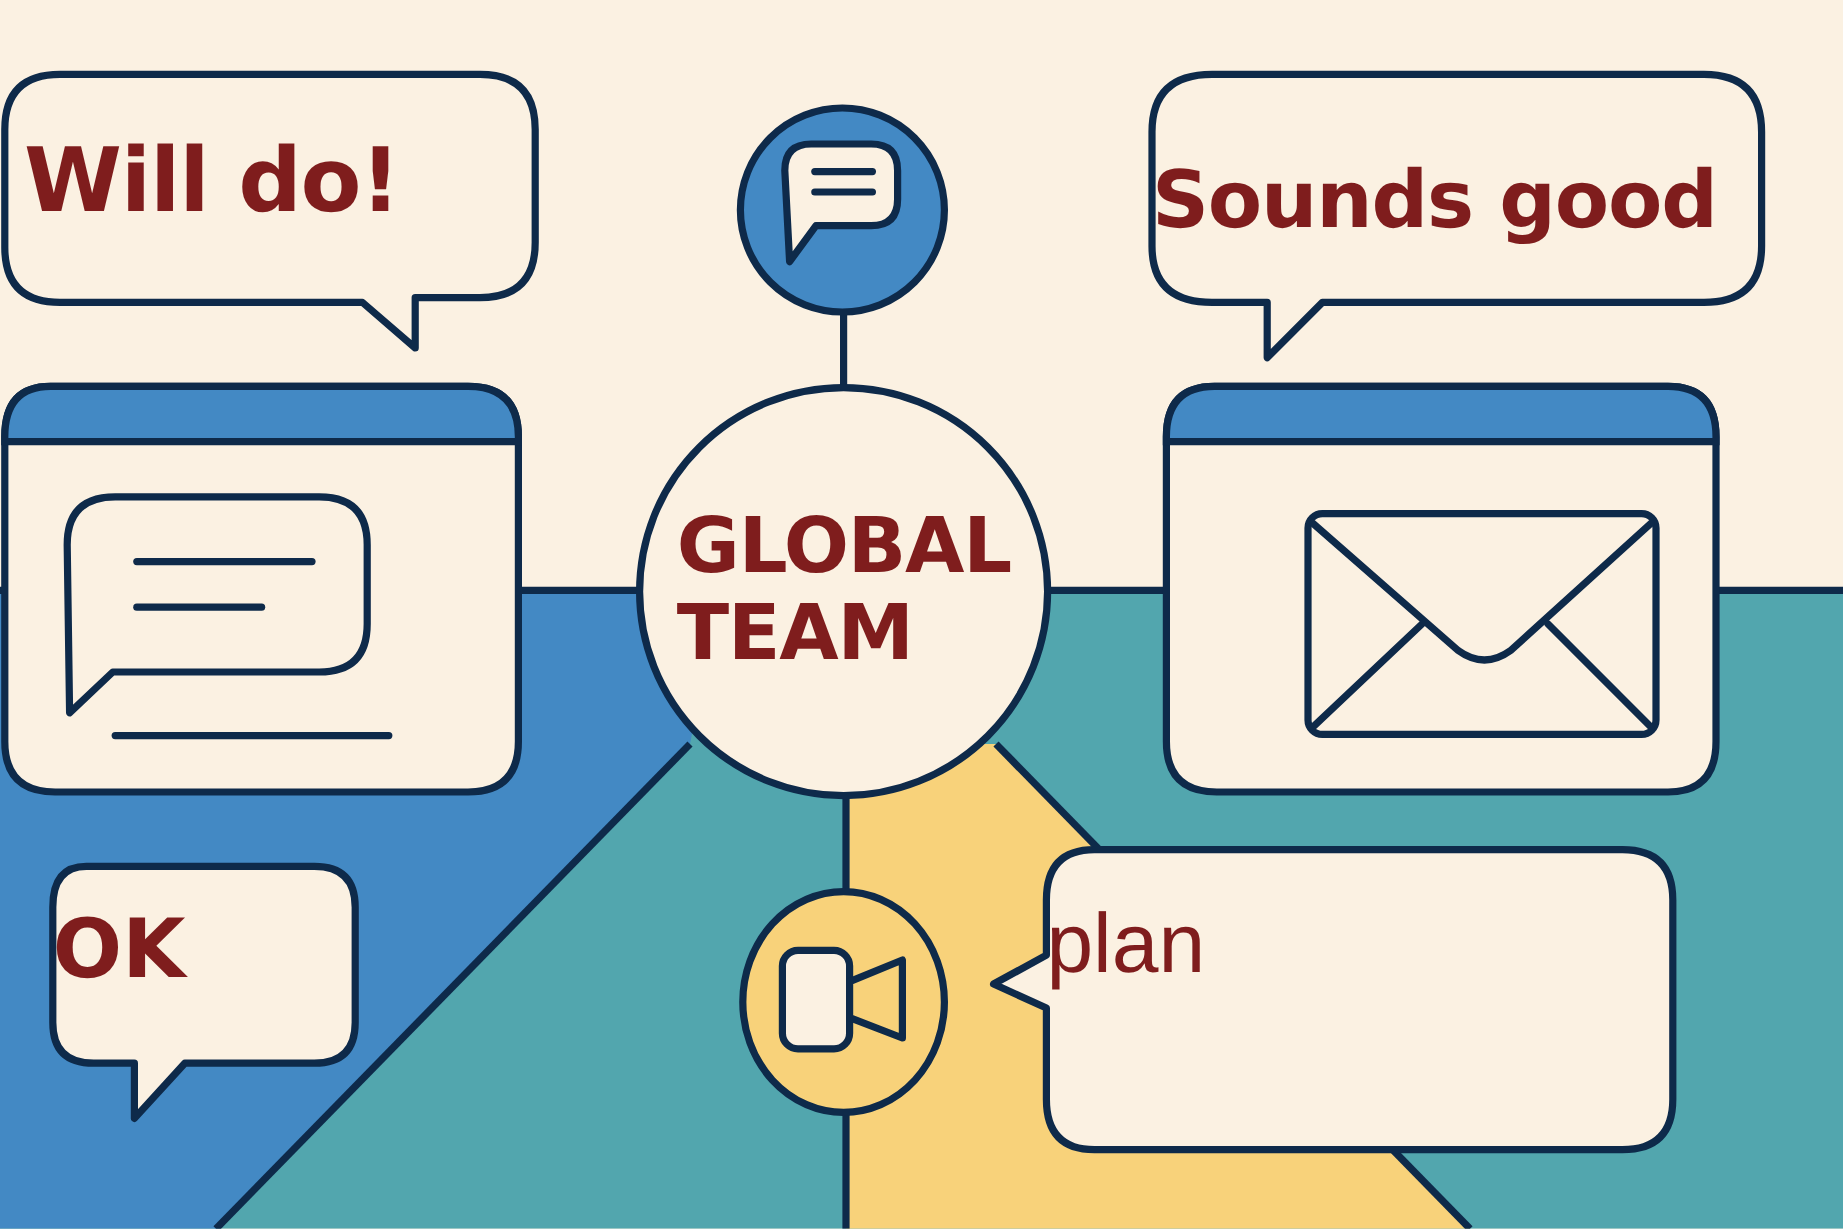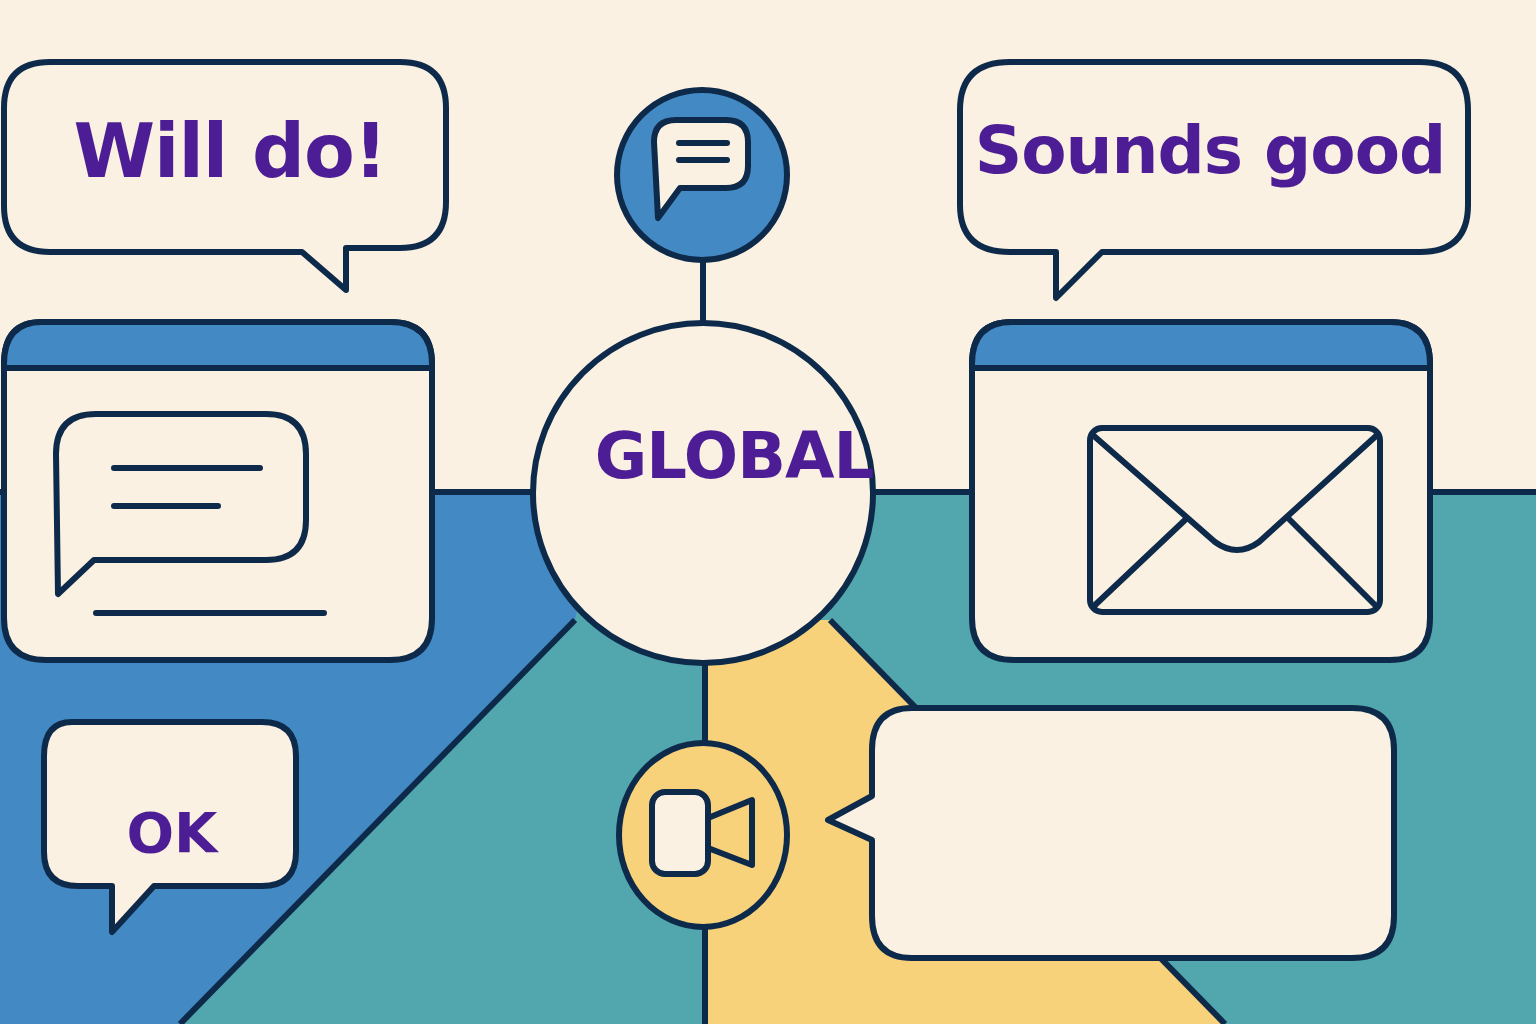--- a/index.html
+++ b/index.html
@@ -1,22 +1,22 @@
 <!DOCTYPE html>
 <html><head>
   <meta charset="utf-8">
   <style>
     html, body { margin: 0; padding: 0; }
     body { width: 1536px; height: 1024px; overflow: hidden; background: #FBF1E2; position: relative; font-family: "DejaVu Sans", "Liberation Sans", sans-serif; }
     #scene { position: absolute; left: 0; top: 0; width: 1536px; height: 1024px; }
-    .label { position: absolute; color: #4c1d95; font-weight: bold; text-align: center; white-space: nowrap; pointer-events: none; }
+    .label { position: absolute; color: #7f1d1d; font-weight: bold; white-space: nowrap; pointer-events: none; }
     .lbl-willdo { left: 20px; top: 108px; width: 420px; font-size: 74px; letter-spacing: -1px; }
-    .lbl-sounds { left: 960px; top: 112px; width: 500px; font-size: 66px; letter-spacing: -1px; }
+    .lbl-sounds { left: 960px; top: 128px; width: 500px; font-size: 66px; letter-spacing: -1px; }
     .lbl-global { left: 564px; top: 420px; width: 340px; font-size: 64px; line-height: 72px; letter-spacing: -1px; }
-    .lbl-ok { left: 44px; top: 752px; width: 256px; font-size: 56px; margin-top: 48px; }
+    .lbl-ok { left: 44px; top: 752px; width: 256px; font-size: 68px; }
     .lbl-clear { left: 872px; top: 742px; width: 520px; font-size: 70px; line-height: 88px; font-weight: normal; font-family: "Liberation Sans", sans-serif; }
   </style>
 </head>
 <body>
 
 <svg id="scene" viewBox="0 0 1536 1024" xmlns="http://www.w3.org/2000/svg">
 
   <rect x="0" y="0" width="1536" height="1024" fill="#FBF1E2"></rect>
   <polygon points="0,492 1536,492 1536,1024 0,1024" fill="#52A6AE"></polygon>
   <polygon points="0,492 600,492 575,620 180,1024 0,1024" fill="#4389C4"></polygon>
@@ -75,16 +75,18 @@
 
   <path d="M 72 722 L 262 722 Q 296 722 296 756 L 296 852 Q 296 886 262 886 L 154 886 L 112 932 L 112 886 L 78 886 Q 44 886 44 852 L 44 756 Q 44 722 72 722 Z" fill="#FBF1E2" stroke="#0E2A4A" stroke-width="6" stroke-linejoin="round"></path>
 
   <path d="M 912 708 L 1352 708 Q 1394 708 1394 750 L 1394 916 Q 1394 958 1352 958 L 912 958 Q 872 958 872 916 L 872 840 L 828 820 L 872 796 L 872 750 Q 872 708 912 708 Z" fill="#FBF1E2" stroke="#0E2A4A" stroke-width="6" stroke-linejoin="round"></path>
 </svg>
 
 <div class="label lbl-willdo">Will do!</div>
 <div class="label lbl-sounds">Sounds good</div>
 <div class="label lbl-global">
   <div>GLOBAL</div>
+  <div>TEAM</div>
 </div>
 <div class="label lbl-ok">OK</div>
 <div class="label lbl-clear">
+  <div>plan</div>
 </div>
 
 </body></html>

